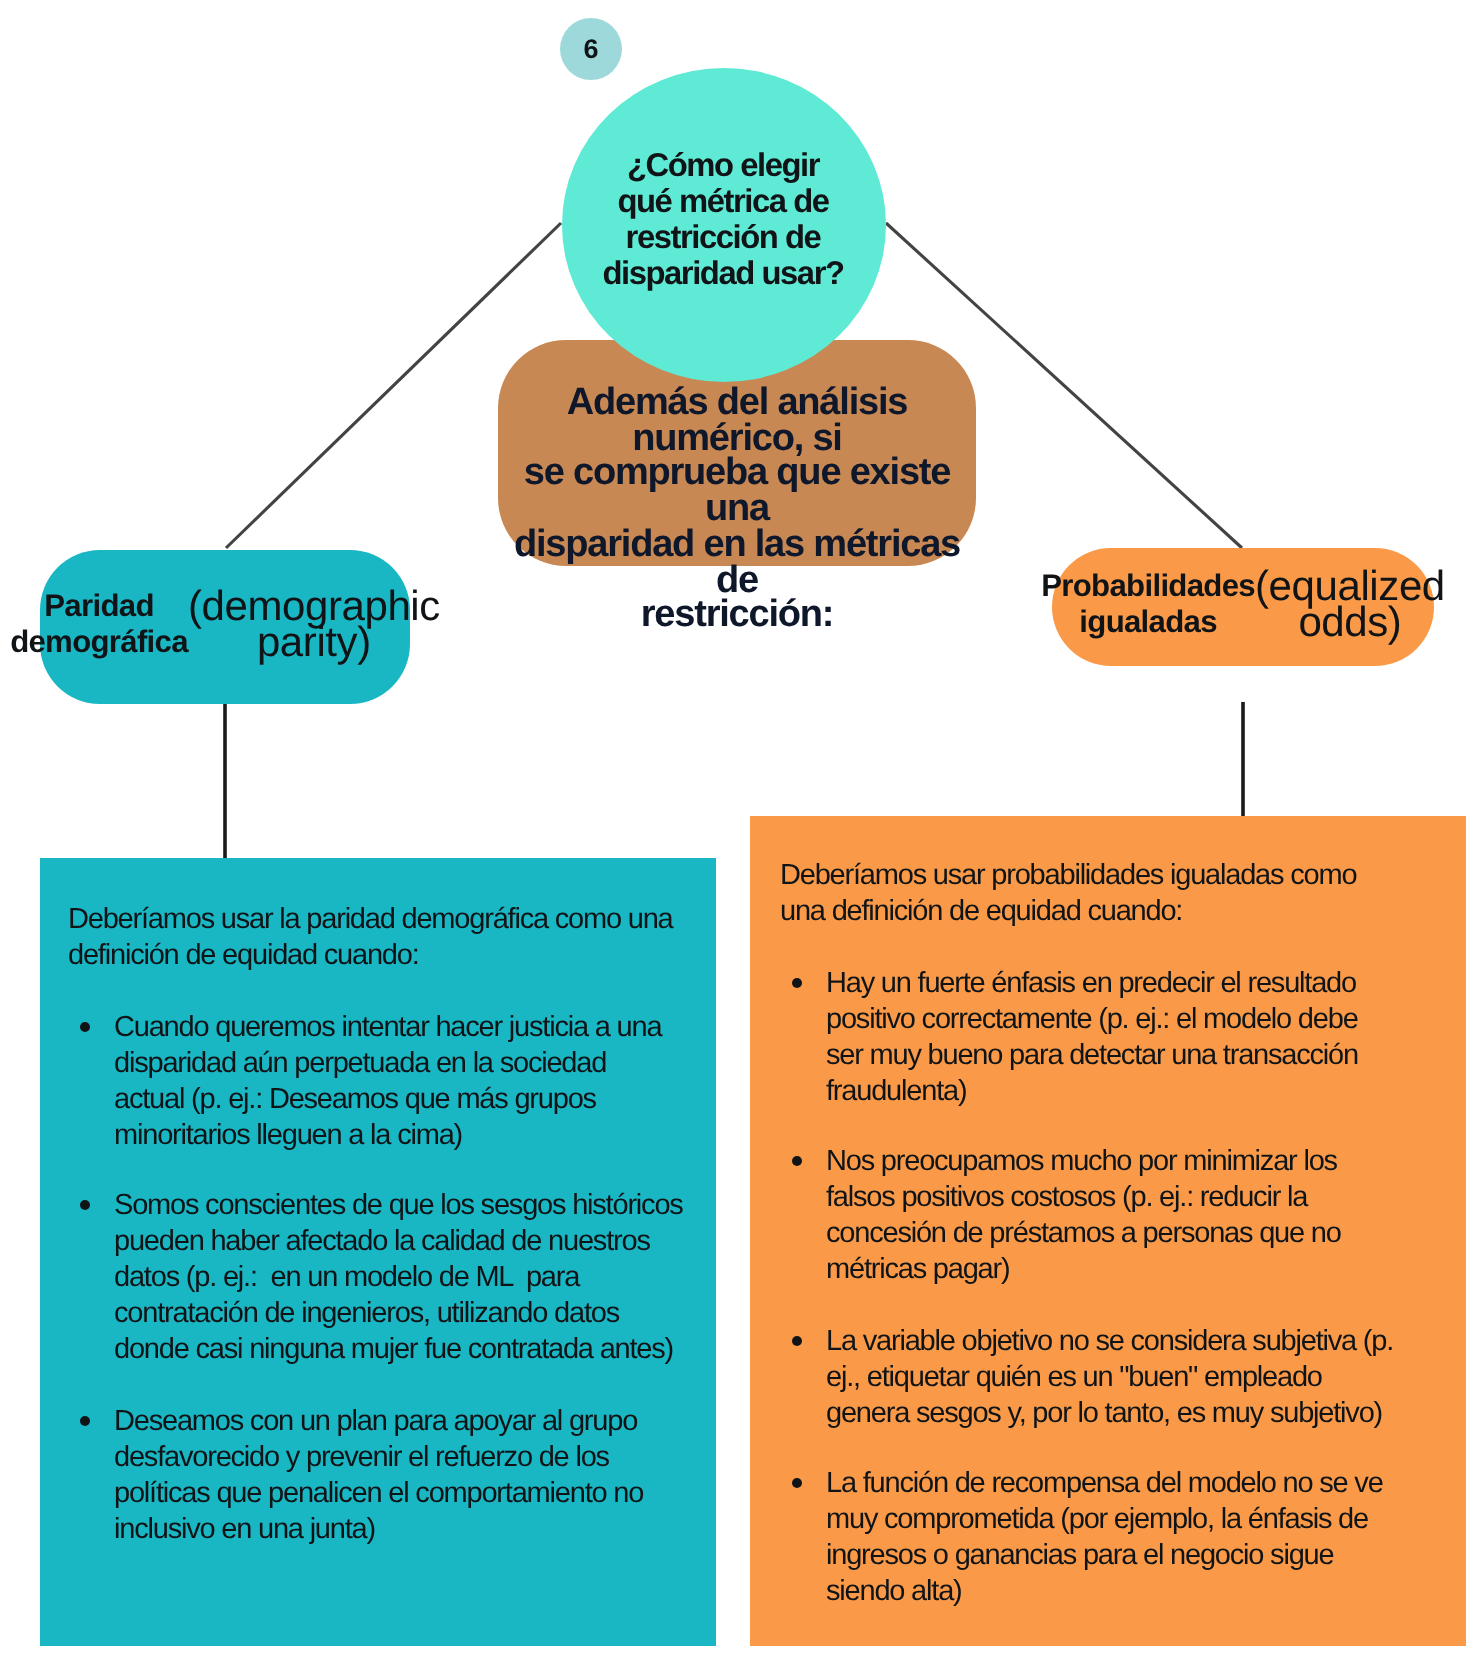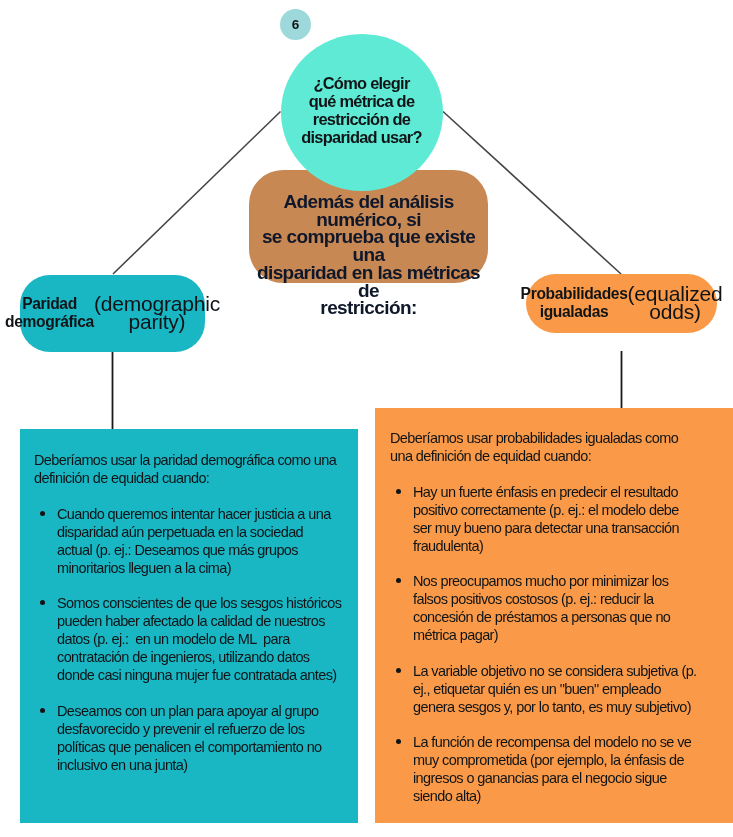--- a/index.html
+++ b/index.html
@@ -90,19 +90,19 @@
           <li><span class="dot">•</span><div>Deseamos con un plan para apoyar al grupo</div><div>desfavorecido y prevenir el refuerzo de los</div><div>políticas que penalicen el comportamiento no</div><div>inclusivo en una junta)</div></li>
         </ul>
     </div>
   </div>
 
   <div class="panel panel-right">
     <div class="body">
       <div class="intro"><div>Deberíamos usar probabilidades igualadas como</div><div>una definición de equidad cuando:</div></div>
       <ul class="blist">
           <li><span class="dot">•</span><div>Hay un fuerte énfasis en predecir el resultado</div><div>positivo correctamente (p. ej.: el modelo debe</div><div>ser muy bueno para detectar una transacción</div><div>fraudulenta)</div></li>
-          <li><span class="dot">•</span><div>Nos preocupamos mucho por minimizar los</div><div>falsos positivos costosos (p. ej.: reducir la</div><div>concesión de préstamos a personas que no</div><div>métrica pagar)</div></li>
+          <li><span class="dot">•</span><div>Nos preocupamos mucho por minimizar los</div><div>falsos positivos costosos (p. ej.: reducir la</div><div>concesión de préstamos a personas que no</div><div>métricas pagar)</div></li>
           <li><span class="dot">•</span><div>La variable objetivo no se considera subjetiva (p.</div><div>ej., etiquetar quién es un "buen" empleado</div><div>genera sesgos y, por lo tanto, es muy subjetivo)</div></li>
           <li><span class="dot">•</span><div>La función de recompensa del modelo no se ve</div><div>muy comprometida (por ejemplo, la énfasis de</div><div>ingresos o ganancias para el negocio sigue</div><div>siendo alta)</div></li>
         </ul>
     </div>
   </div>
 </div>
 
 </body></html>

